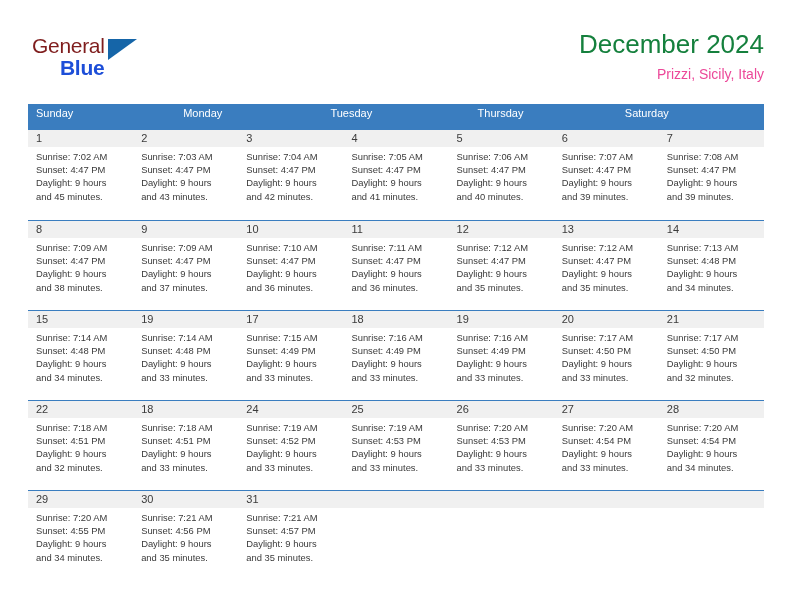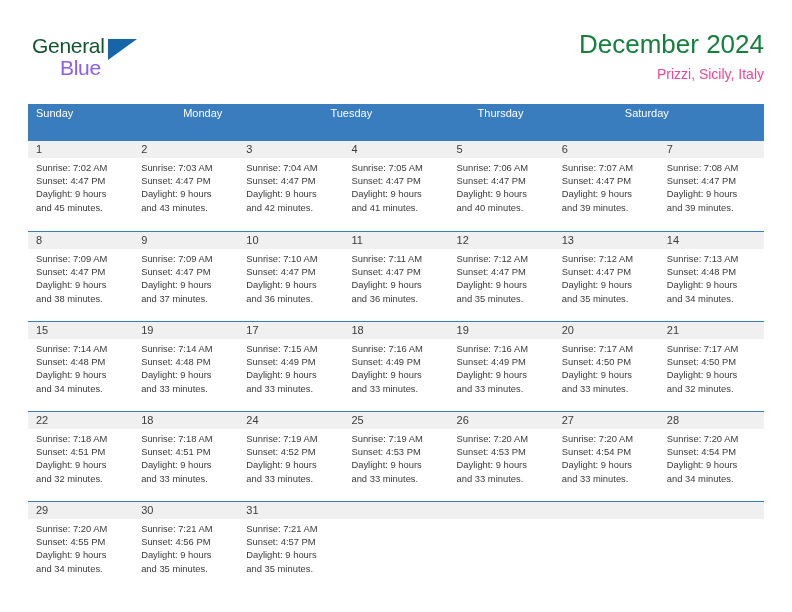--- a/index.html
+++ b/index.html
@@ -35,31 +35,32 @@
     top: 6px;
     width: 120px;
     height: 56px;
   }
   .logo-general {
     position: absolute;
     left: 0;
     top: 0;
     font-size: 21px;
     letter-spacing: -0.3px;
-    color: #14532d;
+    color: #7f1d1d;
     line-height: 24px;
   }
   .logo-blue {
     position: absolute;
     left: 28px;
     top: 22px;
     font-size: 21px;
     letter-spacing: -0.3px;
-    color: #8b5cf6;
+    color: #1d4ed8;
     line-height: 24px;
+    font-weight: bold;
   }
   .logo-triangle {
     position: absolute;
     left: 76px;
     top: 5px;
     width: 0;
     height: 0;
     border-left: 29px solid #1565a8;
     border-bottom: 21px solid transparent;
   }
@@ -87,21 +88,21 @@
   
   .calendar {
     position: absolute;
     left: 28px;
     top: 104px;
     width: 736px;
   }
   .dow-header {
     display: flex;
     background: #3a7dbf;
-    height: 37px;
+    height: 26px;
   }
   .dow-cell {
     flex: 1 1 0;
     color: #ffffff;
     font-size: 11px;
     line-height: 19px;
     padding-left: 8px;
     white-space: nowrap;
     overflow: hidden;
   }

